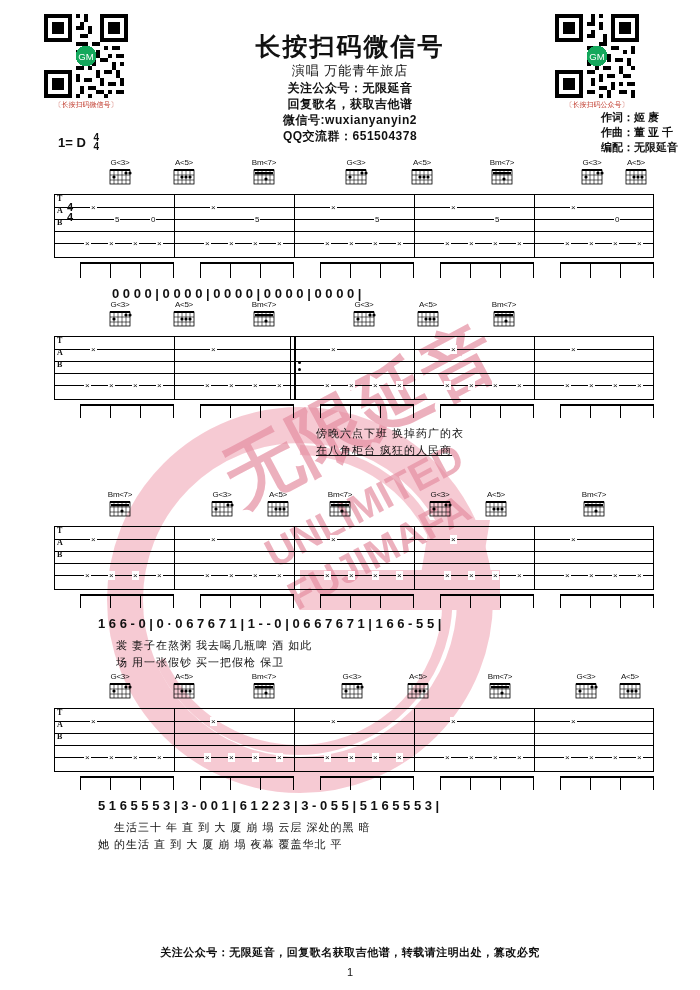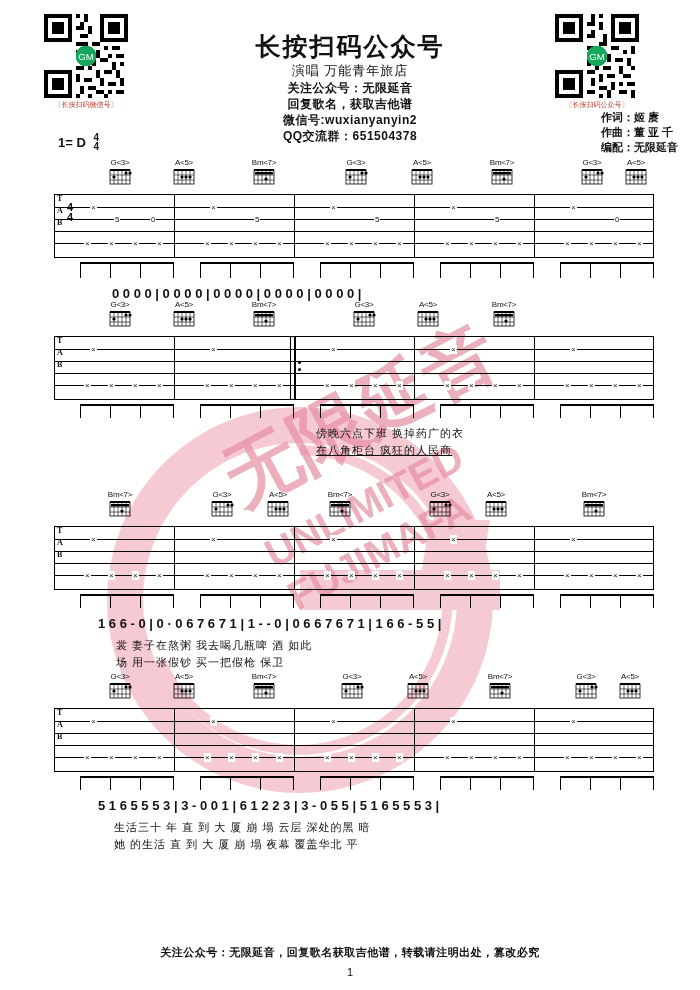--- a/index.html
+++ b/index.html
@@ -231,21 +231,21 @@
           <rect x="19" y="19" width="1" height="2"></rect>
             <rect x="11" y="20" width="1" height="1"></rect>
         </g>
         <circle cx="10.5" cy="10.5" r="2.6" fill="#14a85c"></circle>
         <text x="10.5" y="11.6" font-size="2.4" fill="#fff" text-anchor="middle" font-family="Liberation Sans">GM</text>
       </svg>
     </div>
     <div class="caption">〔长按扫码公众号〕</div>
   </div>
 
-  <div class="title">长按扫码公众号</div>
+  <div class="title">长按扫码微信号</div>
   <div class="subtitle">演唱 万能青年旅店</div>
   <div class="meta-lines">
     <div>关注公众号：无限延音</div>
     <div>回复歌名，获取吉他谱</div>
     <div>微信号:wuxianyanyin2</div>
     <div>QQ交流群：651504378</div>
   </div>
 
   <div class="credits">
     <div class="row">
@@ -1076,20 +1076,20 @@
       <div class="stem" style="left:599px;top:4px;height:14px;"></div>
     </div>
 
     <div class="numline">
       <span style="left:44px;">5  1 6 5 5 5 3 | 3 - 0 0 1 | 6 1 2 2 3 | 3 - 0 5 5 | 5 1 6 5 5 5 3 |</span>
     </div>
     <div class="lyricline">
       <span style="left:60px;">生活三十 年              直 到 大 厦 崩 塌              云层   深处的黑 暗</span>
     </div>
     <div class="lyricline">
-      <span style="left:60px;">她 的生活              直 到 大 厦 崩 塌              夜幕   覆盖华北 平</span>
+      <span style="left:44px;">她 的生活              直 到 大 厦 崩 塌              夜幕   覆盖华北 平</span>
     </div>
   </div>
 
   <div class="footer">关注公众号：无限延音，回复歌名获取吉他谱，转载请注明出处，篡改必究</div>
   <div class="pagenum">1</div>
 
 </div>
 
 </body></html>

